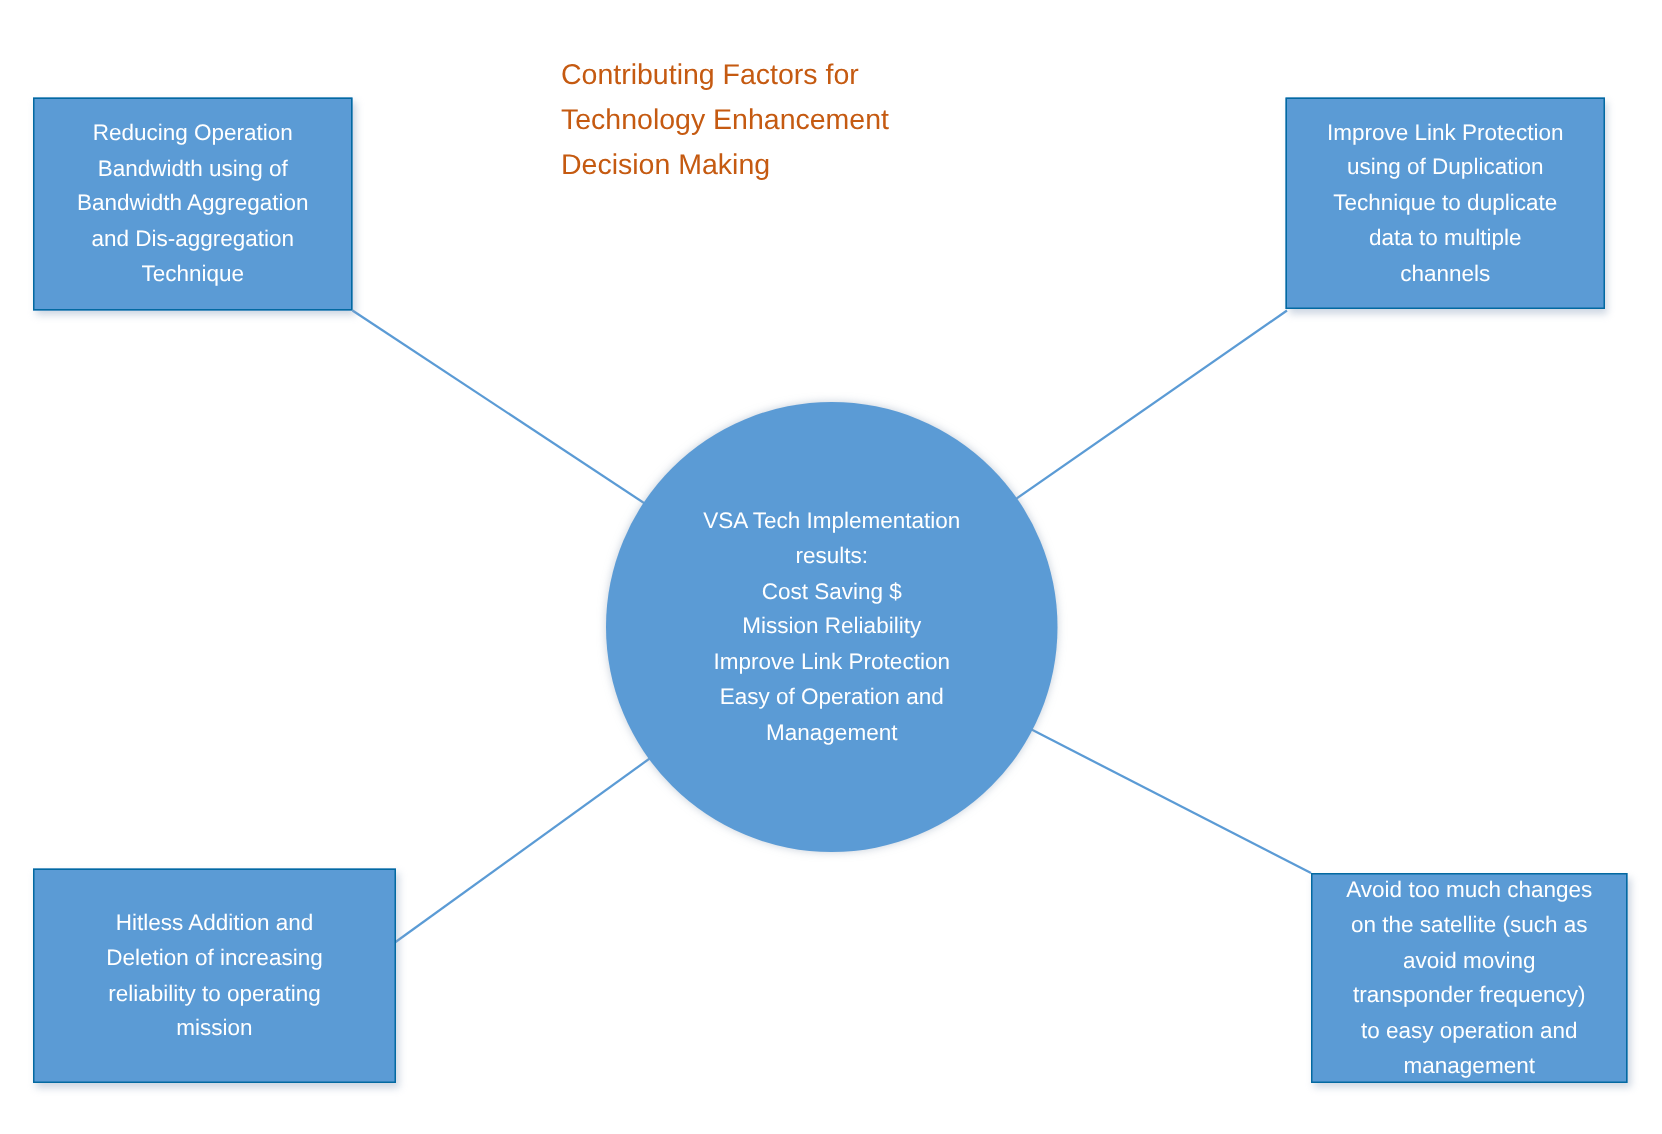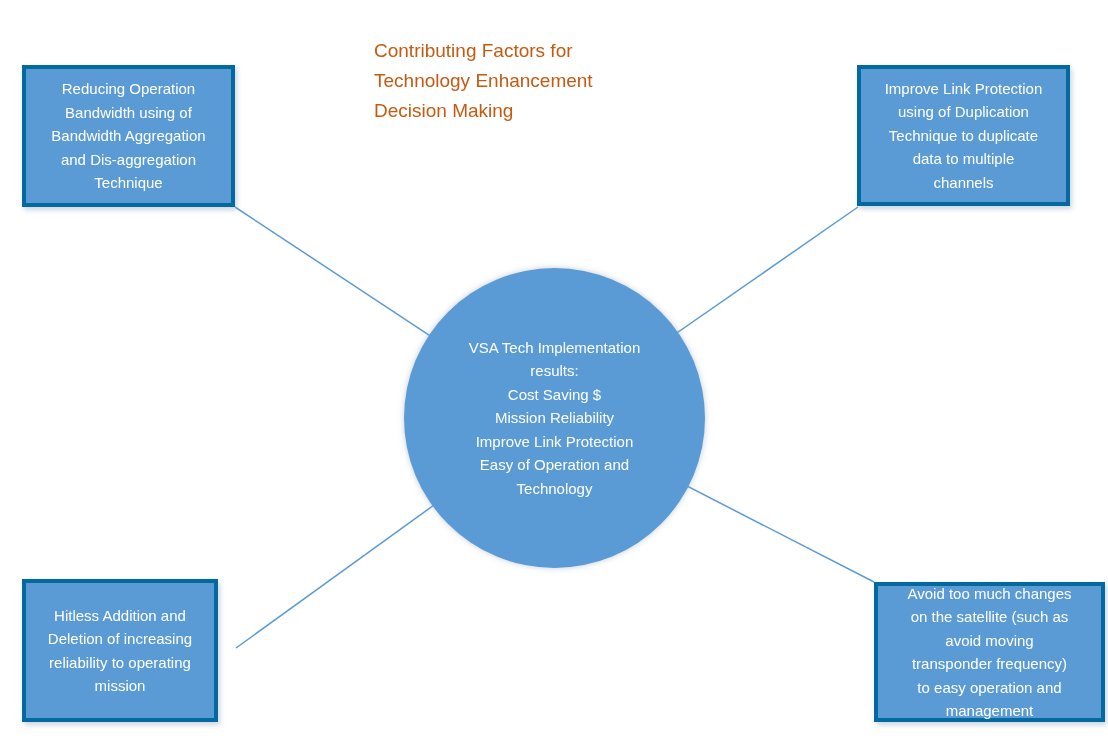--- a/index.html
+++ b/index.html
@@ -32,37 +32,37 @@
     font-size: 19px;
     line-height: 30px;
     color: #C55A11;
     z-index: 3;
     white-space: pre-line;
   }
   .node {
     position: absolute;
     z-index: 2;
     background: #5B9BD5;
-    border: 4px solid #0369a1;
+    border: 1px solid #0369a1;
     box-shadow: 2px 3px 5px rgba(145, 165, 190, 0.45);
     color: #ffffff;
     display: flex;
     align-items: center;
     justify-content: center;
     text-align: center;
     font-size: 15px;
     line-height: 23.5px;
     white-space: pre-line;
     box-sizing: border-box;
     padding: 4px 10px;
   }
   .box-tl { left: 22px;  top: 65px;  width: 213px; height: 142px; }
   .box-tr { left: 857px; top: 65px;  width: 213px; height: 141px; }
-  .box-bl { left: 22px;  top: 579px; width: 196px; height: 143px; }
-  .box-br { left: 874px; top: 582px; width: 231px; height: 140px; }
+  .box-bl { left: 22px;  top: 579px; width: 242px; height: 143px; }
+  .box-br { left: 874px; top: 582px; width: 211px; height: 140px; }
   .circle {
     left: 404px;
     top: 268px;
     width: 301px;
     height: 300px;
     border-radius: 50%;
     border: none;
     box-shadow: 0 0 6px rgba(150, 165, 185, 0.55);
     padding: 0 22px;
   }
@@ -94,21 +94,21 @@
 Technique to duplicate
 data to multiple
 channels</div>
 
   <div class="node circle">VSA Tech Implementation
 results:
 Cost Saving $
 Mission Reliability
 Improve Link Protection
 Easy of Operation and
-Technology</div>
+Management</div>
 
   <div class="node box-bl">Hitless Addition and
 Deletion of increasing
 reliability to operating
 mission</div>
 
   <div class="node box-br">Avoid too much changes
 on the satellite (such as
 avoid moving
 transponder frequency)

